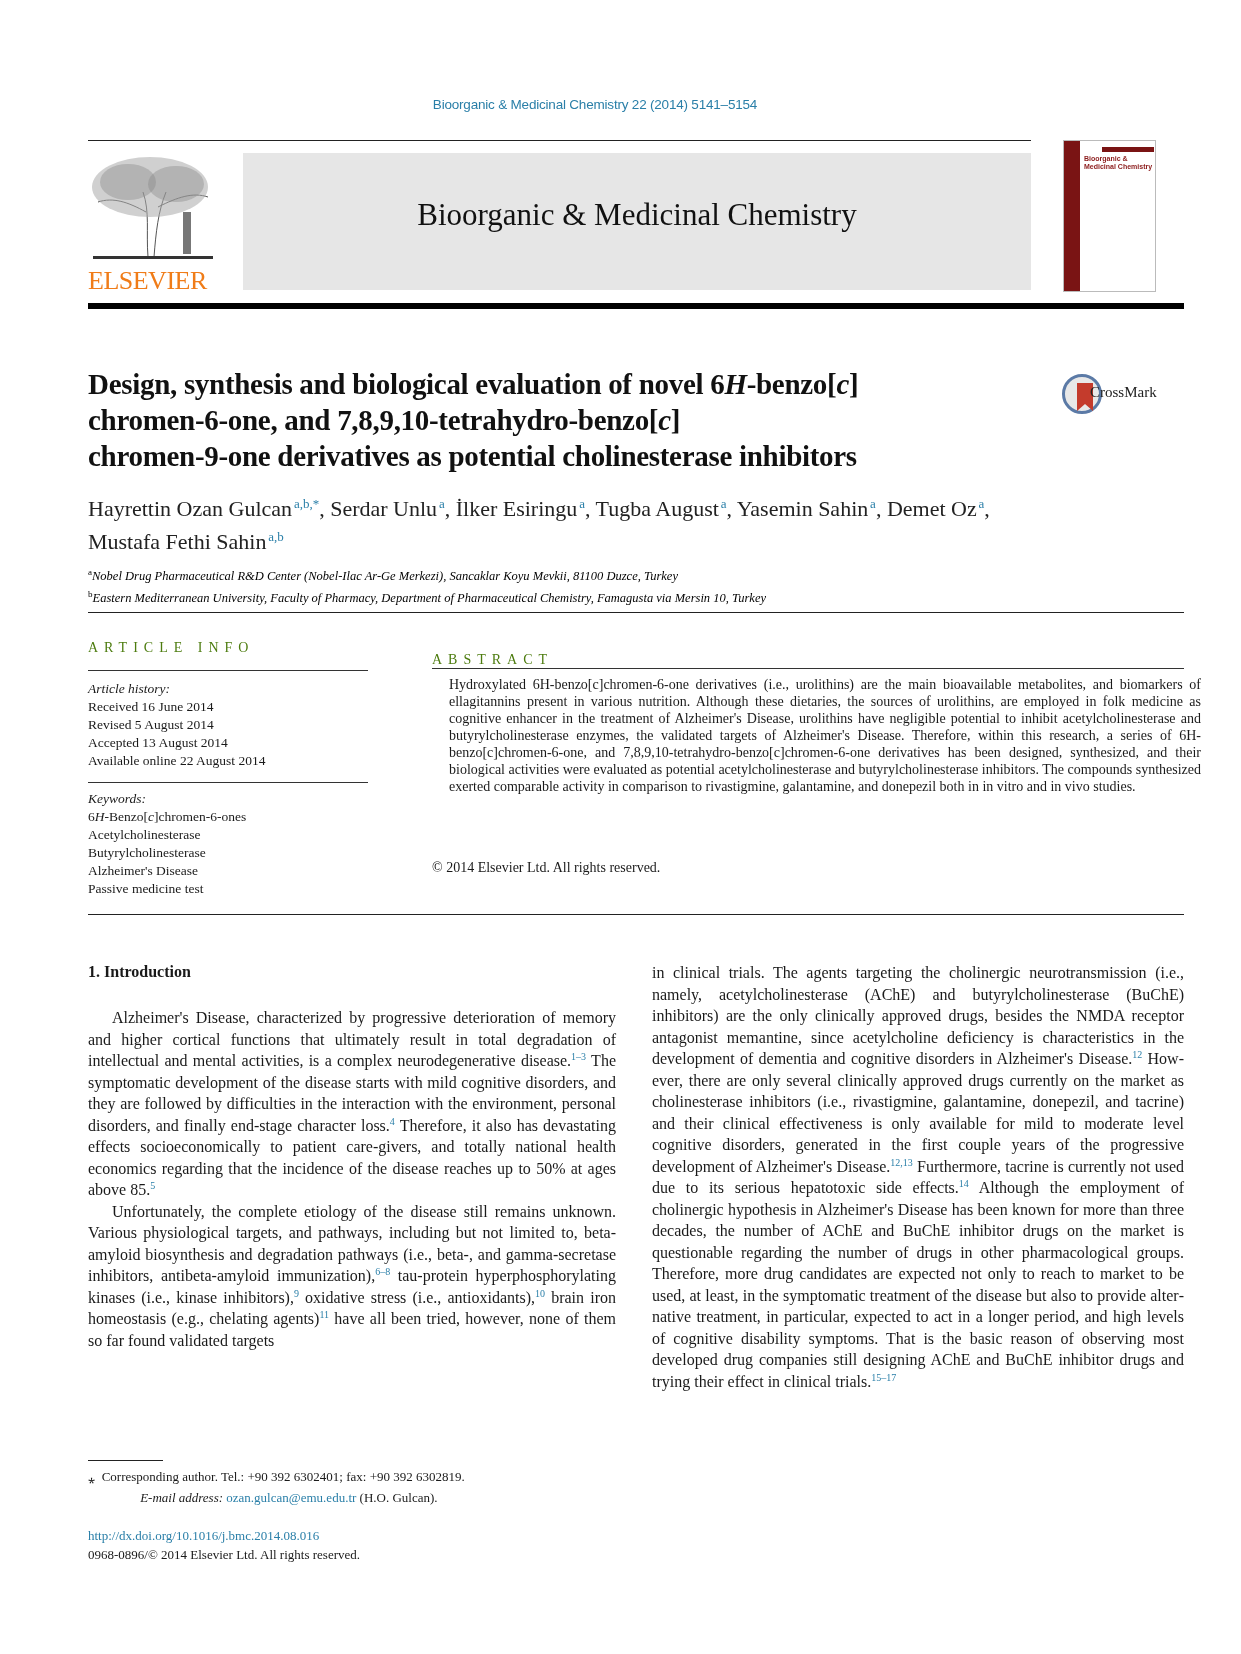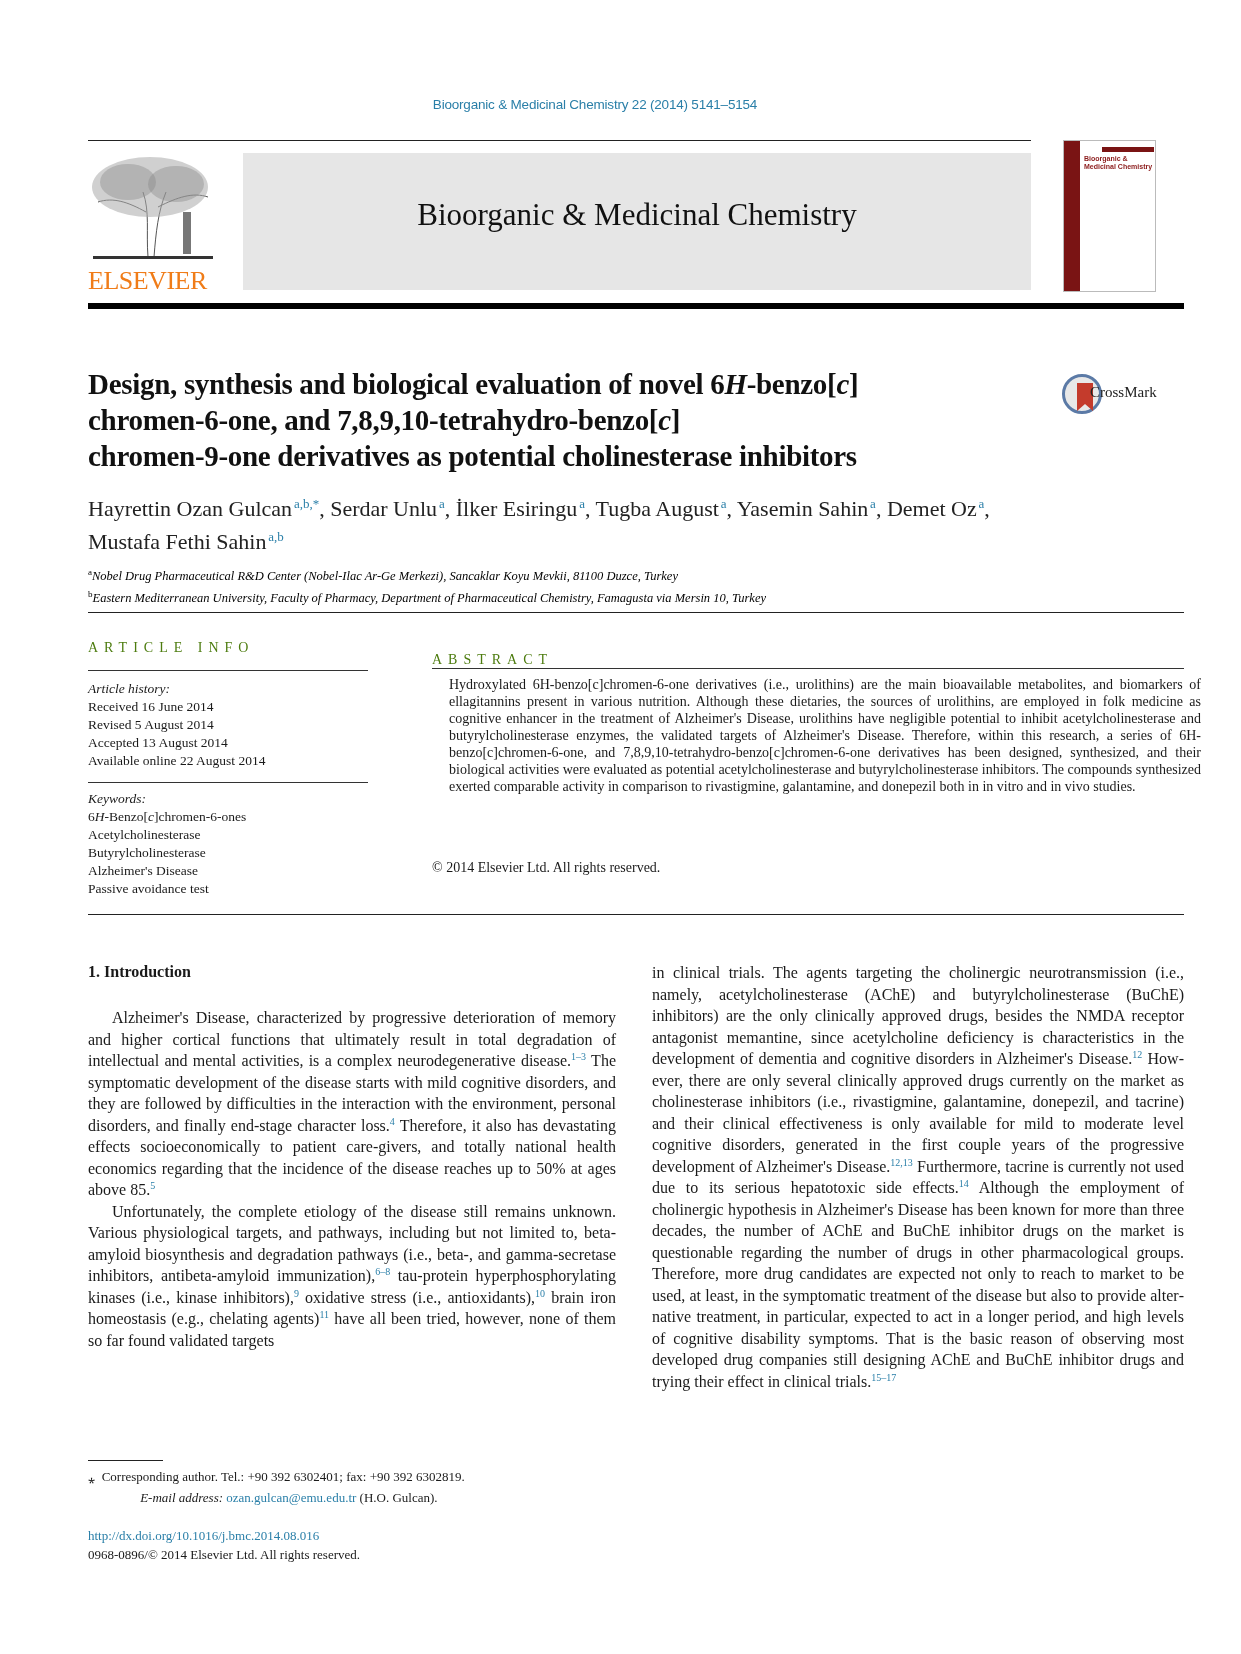--- a/index.html
+++ b/index.html
@@ -132,21 +132,21 @@
   <div>Accepted 13 August 2014</div>
   <div>Available online 22 August 2014</div>
 </div>
 <div id="ai-rule2" class="abs"></div>
 <div id="keywords" class="abs">
   <div class="it">Keywords:</div>
   <div><span>6</span><i>H</i><span>-Benzo[</span><i>c</i><span>]chromen-6-ones</span></div>
   <div>Acetylcholinesterase</div>
   <div>Butyrylcholinesterase</div>
   <div>Alzheimer's Disease</div>
-  <div>Passive avoidance test</div>
+  <div>Passive medicine test</div>
 </div>
 
 <div id="ab-head" class="abs spaced-head">ABSTRACT</div>
 <div id="ab-rule" class="abs"></div>
 <div id="abstract" class="abs">Hydroxylated 6H-benzo[c]chromen-6-one derivatives (i.e., urolithins) are the main bioavailable metabolites, and biomarkers of ellagitannins present in various nutrition. Although these dietaries, the sources of urolithins, are employed in folk medicine as cognitive enhancer in the treatment of Alzheimer's Disease, urolithins have negligible potential to inhibit acetylcholinesterase and butyrylcholinesterase enzymes, the validated targets of Alzheimer's Disease. Therefore, within this research, a series of 6H-benzo[c]chromen-6-one, and 7,8,9,10-tetrahydro-benzo[c]chromen-6-one derivatives has been designed, synthesized, and their biological activities were evaluated as potential acetylcholinesterase and butyrylcholinesterase inhibitors. The compounds synthesized exerted comparable activity in comparison to rivastigmine, galantamine, and donepezil both in in vitro and in vivo studies.</div>
 <div id="ab-copy" class="abs">© 2014 Elsevier Ltd. All rights reserved.</div>
 <div id="rule-bottom" class="abs"></div>
 
 <div id="intro-head" class="abs">1. Introduction</div>
 

